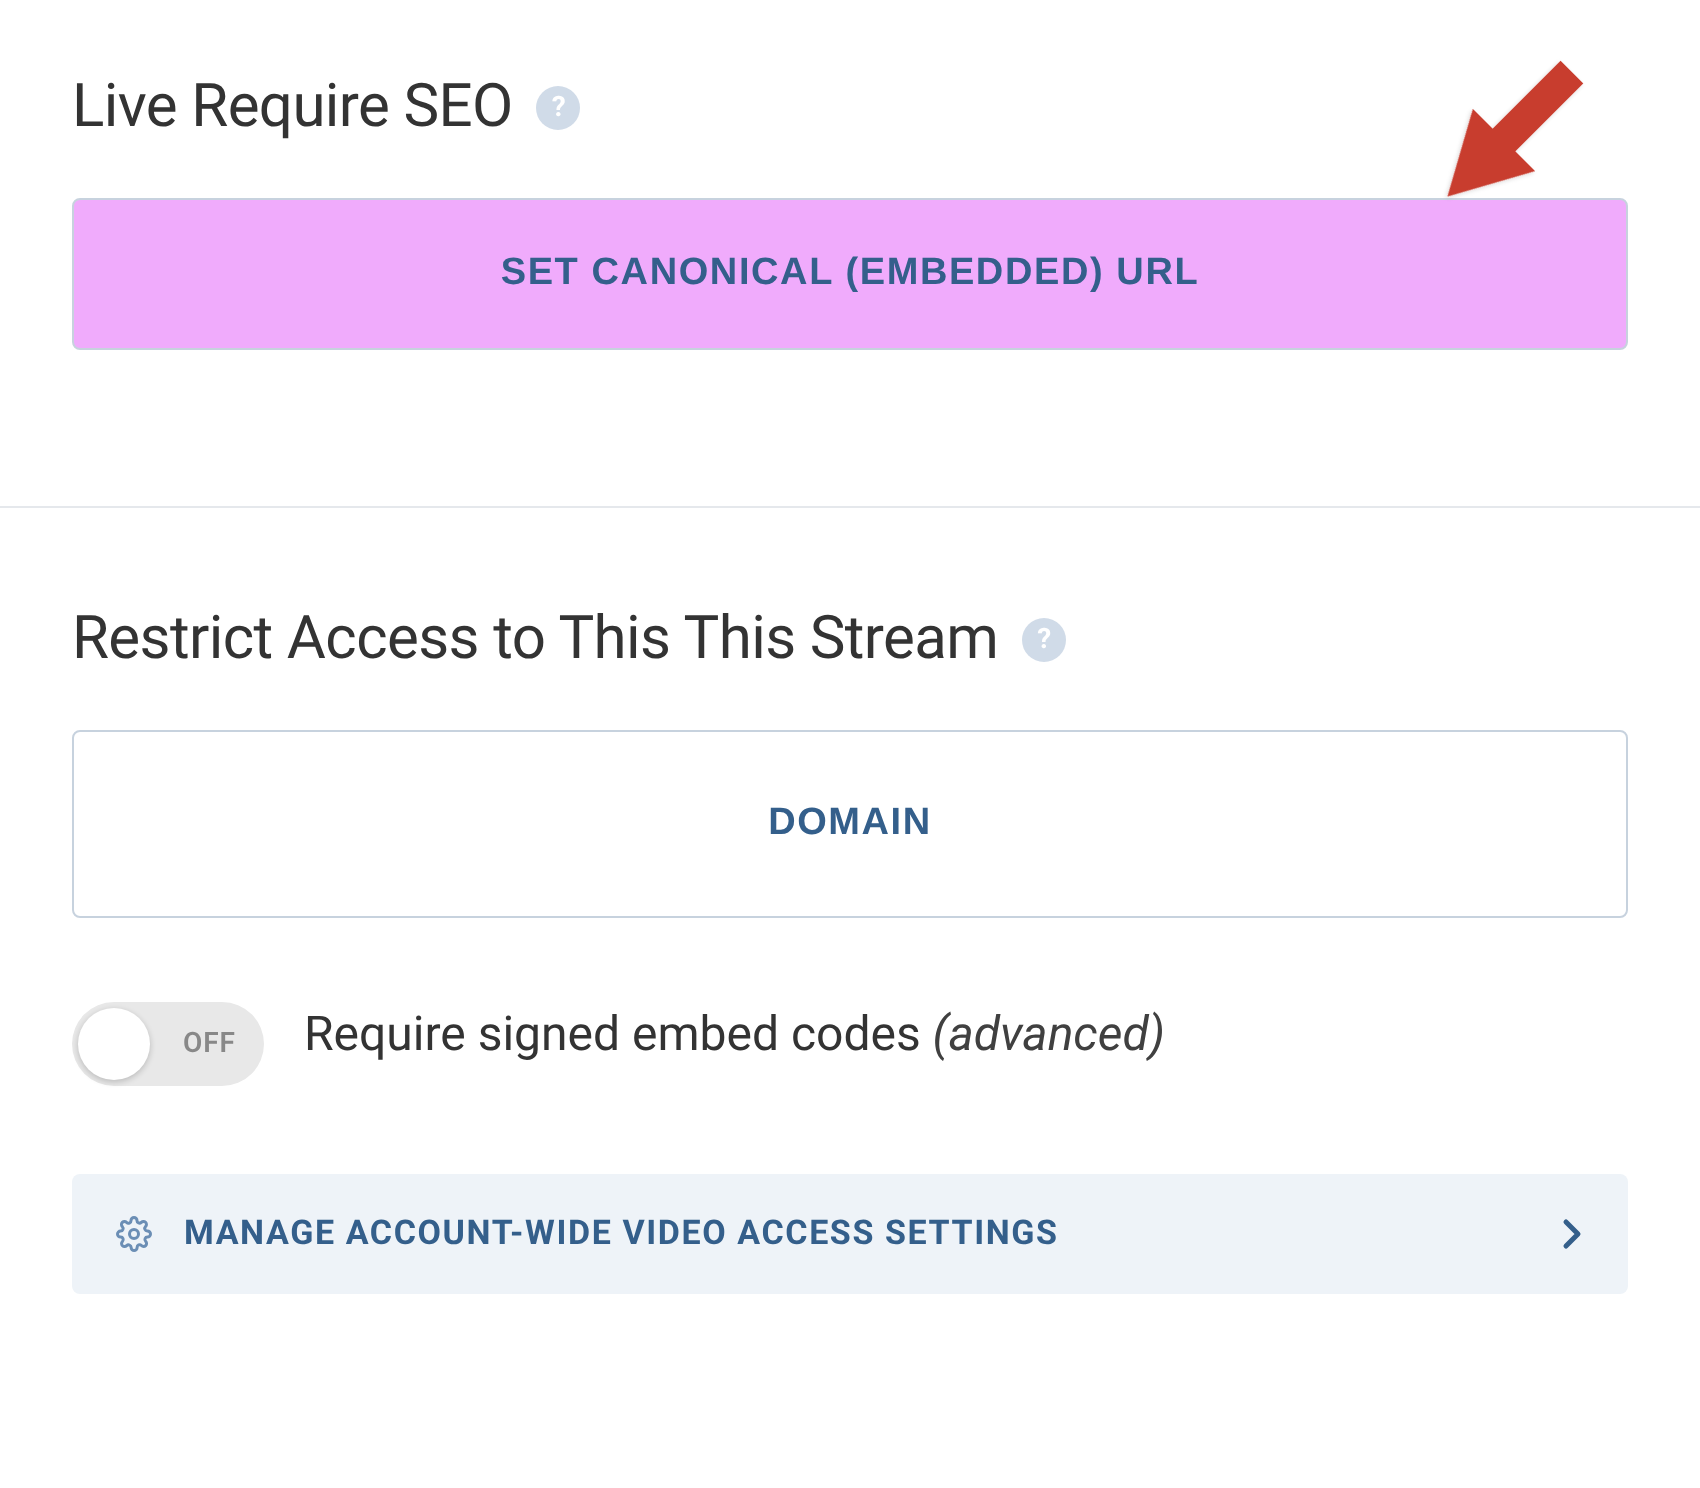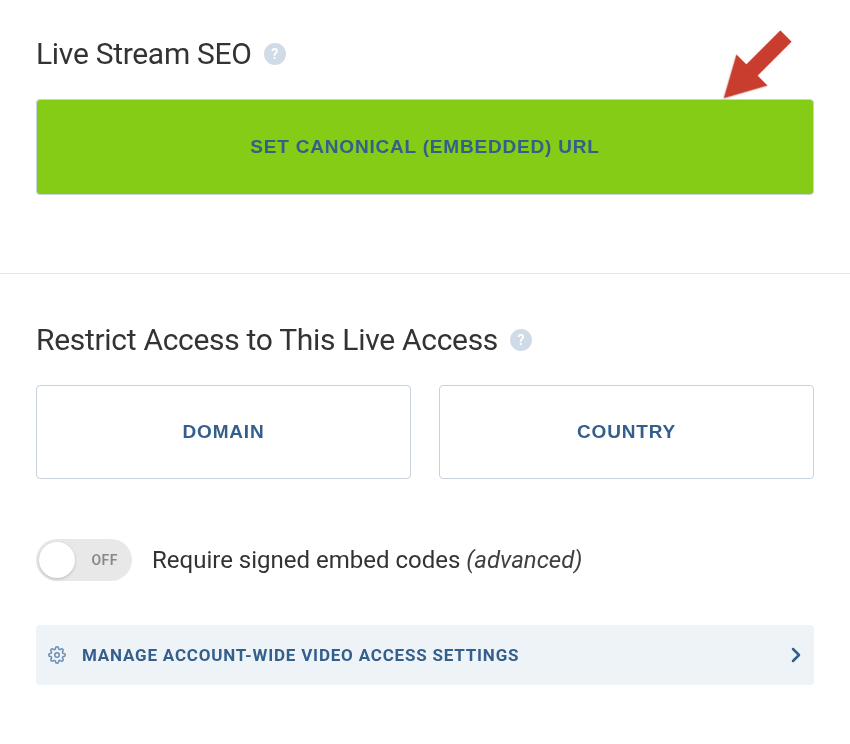--- a/index.html
+++ b/index.html
@@ -35,24 +35,24 @@
       width: 22px;
       height: 22px;
       border-radius: 50%;
       background: #d0dbe8;
       color: #fff;
       font-size: 14px;
       font-weight: 700;
     }
     .full-button {
       width: 100%;
-      height: 96px;
+      height: 76px;
       border: 1px solid #c7d2de;
       border-radius: 4px;
-      background: #84cc16;
+      background: #f0abfc;
       color: #345f8b;
       font-size: 19px;
       font-weight: 700;
       letter-spacing: 0.8px;
       cursor: pointer;
       display: flex;
       align-items: center;
       justify-content: center;
       text-transform: uppercase;
     }
@@ -61,21 +61,21 @@
       background: #e5e8ec;
       width: 100%;
       margin-top: 42px;
     }
     .restrict-section {
       padding: 48px 36px 36px 36px;
     }
     .restrict-buttons {
       display: flex;
       gap: 28px;
-      margin-bottom: 60px;
+      margin-bottom: 32px;
     }
     .restrict-button {
       flex: 1;
       height: 94px;
       border: 1px solid #c7d2de;
       border-radius: 4px;
       background: #fff;
       color: #345f8b;
       font-size: 19px;
       font-weight: 700;
@@ -94,20 +94,21 @@
     }
     .toggle {
       position: relative;
       width: 96px;
       height: 42px;
       background: #e8e8e8;
       border-radius: 21px;
       cursor: pointer;
       display: flex;
       align-items: center;
+      margin-top: 10px;
     }
     .toggle-knob {
       position: absolute;
       left: 3px;
       top: 3px;
       width: 36px;
       height: 36px;
       background: #fff;
       border-radius: 50%;
       box-shadow: 0 1px 3px rgba(0,0,0,0.2);
@@ -127,21 +128,21 @@
     .toggle-text .advanced {
       font-style: italic;
       color: #404040;
     }
     .manage-bar {
       display: flex;
       align-items: center;
       height: 60px;
       background: #eef3f8;
       border-radius: 4px;
-      padding: 0 12px;
+      padding: 0 22px;
       cursor: pointer;
     }
     .gear-icon {
       display: inline-flex;
       align-items: center;
       justify-content: center;
       margin-right: 16px;
     }
     .manage-text {
       flex: 1;
@@ -161,21 +162,21 @@
       top: 0px;
       left: 682px;
       pointer-events: none;
     }
   </style>
 </head>
 <body>
 
 <div class="section">
   <div class="section-title-row">
-    <h2 class="section-title">Live Stream SEO</h2>
+    <h2 class="section-title">Live Require SEO</h2>
     <span class="help-icon">?</span>
   </div>
   <button class="full-button">SET CANONICAL (EMBEDDED) URL</button>
 </div>
 
 <div class="arrow-annotation">
   <svg width="140" height="140" viewBox="0 0 140 140">
     <defs>
       <filter id="shadow" x="-20%" y="-20%" width="140%" height="140%">
         <feDropShadow dx="0" dy="1" stdDeviation="1" flood-opacity="0.15"></feDropShadow>
@@ -184,27 +185,26 @@
     <g transform="rotate(45 70 70)" filter="url(#shadow)">
       <polygon points="70,110 48,70 62,70 62,22 78,22 78,70 92,70" fill="#c83c2e"></polygon>
     </g>
   </svg>
 </div>
 
 <div class="divider"></div>
 
 <div class="restrict-section">
   <div class="section-title-row">
-    <h2 class="section-title">Restrict Access to This Live Access</h2>
+    <h2 class="section-title">Restrict Access to This This Stream</h2>
     <span class="help-icon">?</span>
   </div>
 
   <div class="restrict-buttons">
     <button class="restrict-button">DOMAIN</button>
-    <button class="restrict-button">COUNTRY</button>
   </div>
 
   <div class="toggle-row">
     <div class="toggle">
       <div class="toggle-knob"></div>
       <span class="toggle-label">OFF</span>
     </div>
     <div class="toggle-text">
       <span>Require signed embed codes </span><span class="advanced">(advanced)</span>
     </div>

